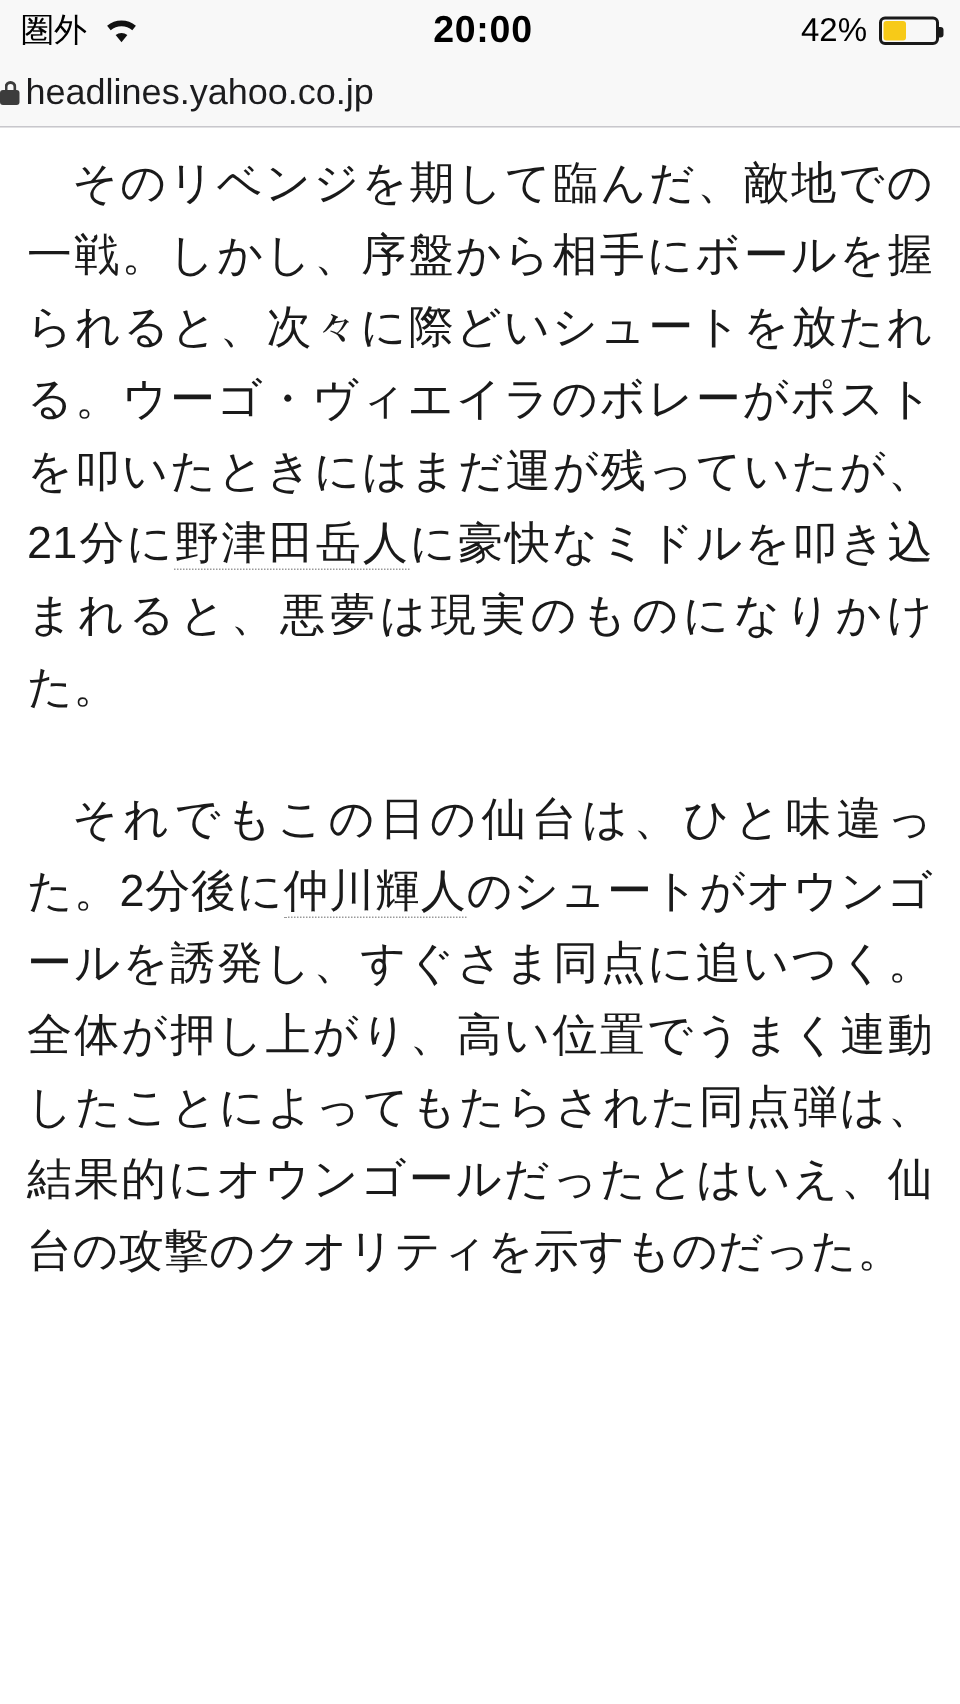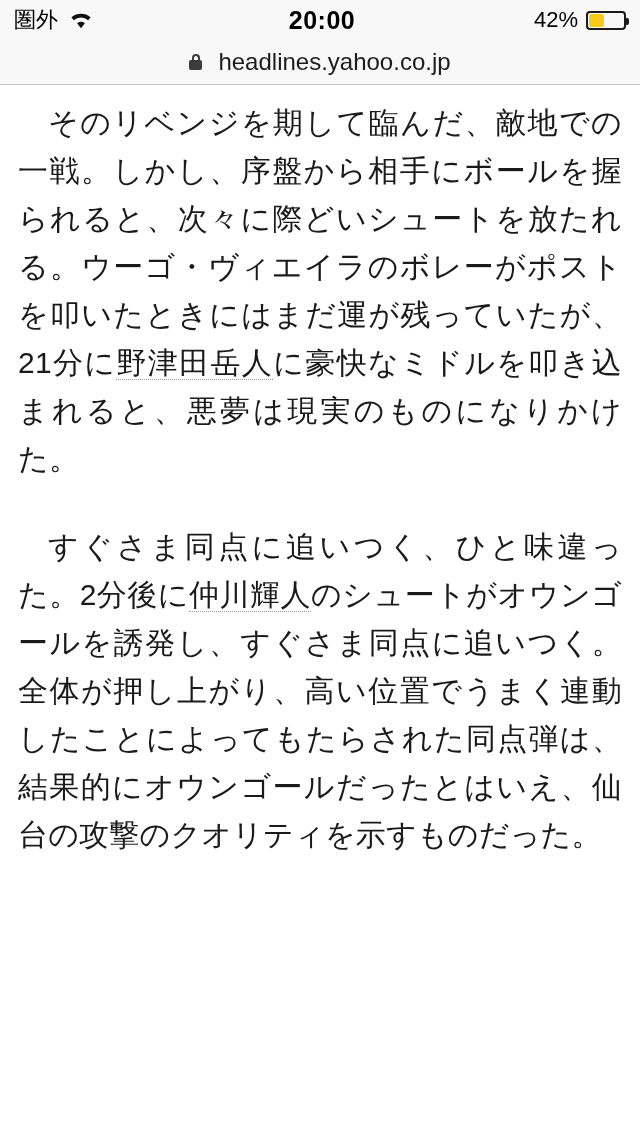--- a/index.html
+++ b/index.html
@@ -111,22 +111,22 @@
     background: #f7ca18;
     border-radius: 2px;
   }
 
   
   .url-bar {
     height: 45px;
     background: #f8f8f8;
     display: flex;
     align-items: center;
-    justify-content: center;
-    gap: 16px;
+    justify-content: flex-start;
+    gap: 4px;
     border-bottom: 1px solid #c8c7cc;
     box-sizing: border-box;
   }
   .lock-icon {
     width: 13px;
     height: 16px;
     position: relative;
     display: inline-block;
   }
   .lock-icon .body {
@@ -208,16 +208,16 @@
   <div class="url-bar">
     <span class="lock-icon">
       <span class="shackle"></span>
       <span class="body"></span>
     </span>
     <span class="url-text">headlines.yahoo.co.jp</span>
   </div>
 
   <div class="content">
     <p class="para" id="p0"><span>そのリベンジを期して臨んだ、敵地での一戦。しかし、序盤から相手にボールを握られると、次々に際どいシュートを放たれる。ウーゴ・ヴィエイラのボレーがポストを叩いたときにはまだ運が残っていたが、21分に</span><span class="kw">野津田岳人</span><span>に豪快なミドルを叩き込まれると、悪夢は現実のものになりかけた。</span></p>
-    <p class="para" id="p1"><span>すぐさま同点に追いつく、ひと味違った。2分後に</span><span class="kw">仲川輝人</span><span>のシュートがオウンゴールを誘発し、すぐさま同点に追いつく。全体が押し上がり、高い位置でうまく連動したことによってもたらされた同点弾は、結果的にオウンゴールだったとはいえ、仙台の攻撃のクオリティを示すものだった。</span></p>
+    <p class="para" id="p1"><span>それでもこの日の仙台は、ひと味違った。2分後に</span><span class="kw">仲川輝人</span><span>のシュートがオウンゴールを誘発し、すぐさま同点に追いつく。全体が押し上がり、高い位置でうまく連動したことによってもたらされた同点弾は、結果的にオウンゴールだったとはいえ、仙台の攻撃のクオリティを示すものだった。</span></p>
   </div>
 
 </div>
 
 </body></html>

